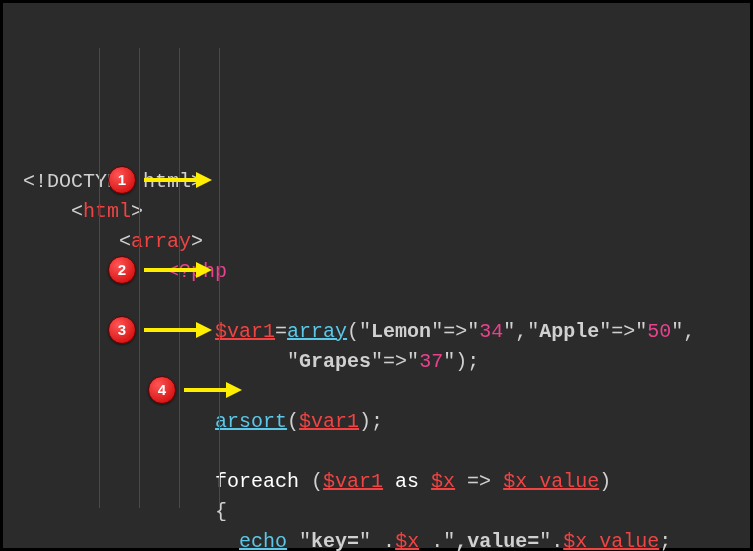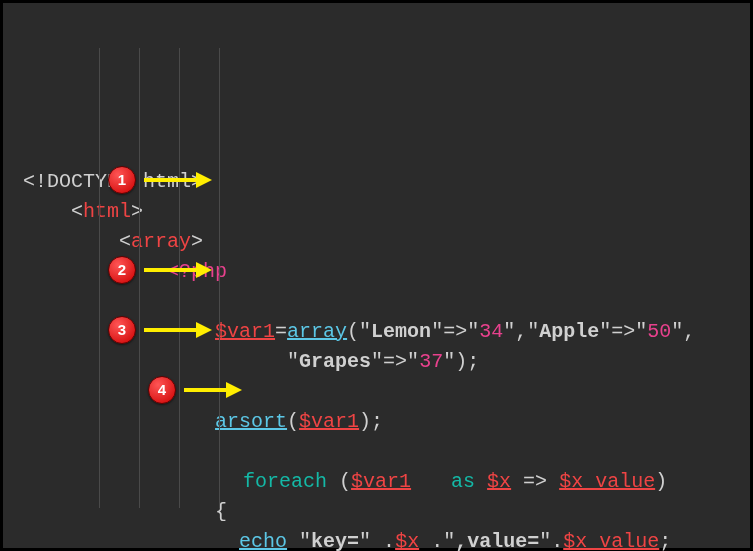--- a/index.html
+++ b/index.html
@@ -27,21 +27,21 @@
     bottom: 40px;
     width: 1px;
     background: #4a4a4a;
   }
   .g1 { left: 96px; }
   .g2 { left: 136px; }
   .g3 { left: 176px; }
   .g4 { left: 216px; }
   .sym { color: #d0d0d0; }
   .tag { color: #ef4444; }
-  .kw  { color: #14b8a6; margin-left: 28px; }
+  .kw  { color: #ffffff; }
   .php { color: #e8418d; }
   .var { color: #ef4444; text-decoration: underline; }
   .fn  { color: #5cc7e6; text-decoration: underline; }
   .str { color: #d0d0d0; font-weight: bold; }
   .num { color: #e8418d; margin-top: 45px; }
   .row {
     position: absolute;
     left: 105px;
     display: flex;
     align-items: center;

